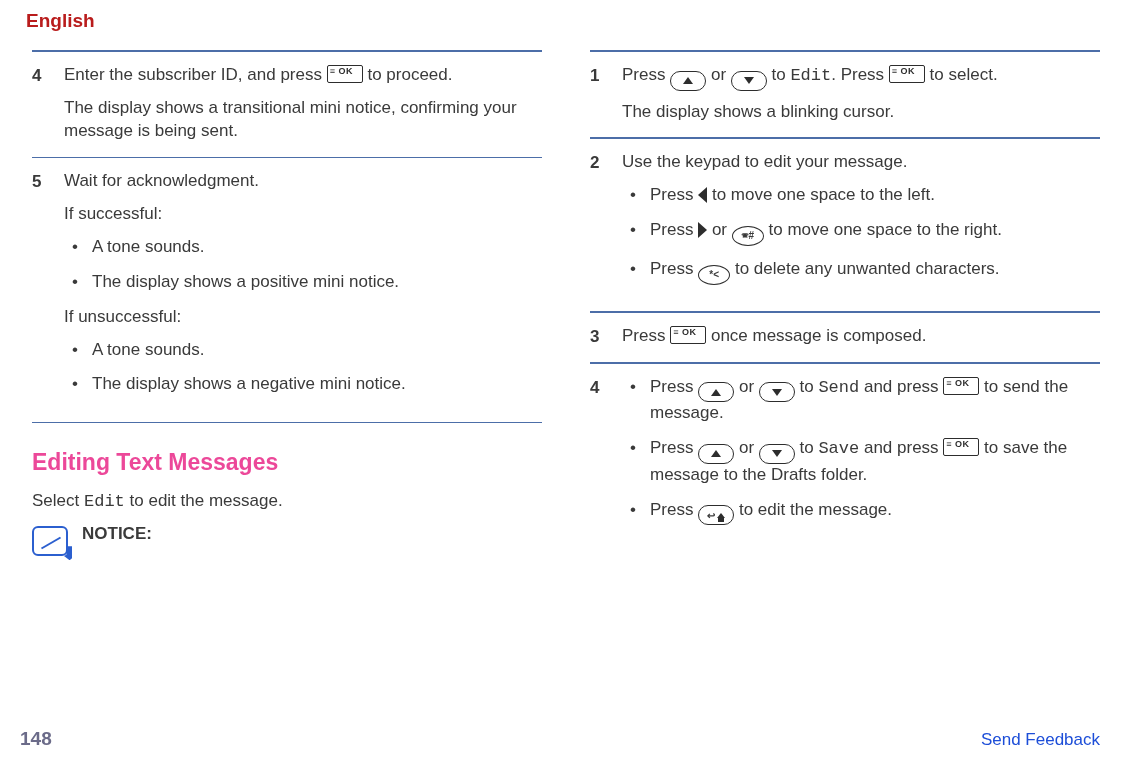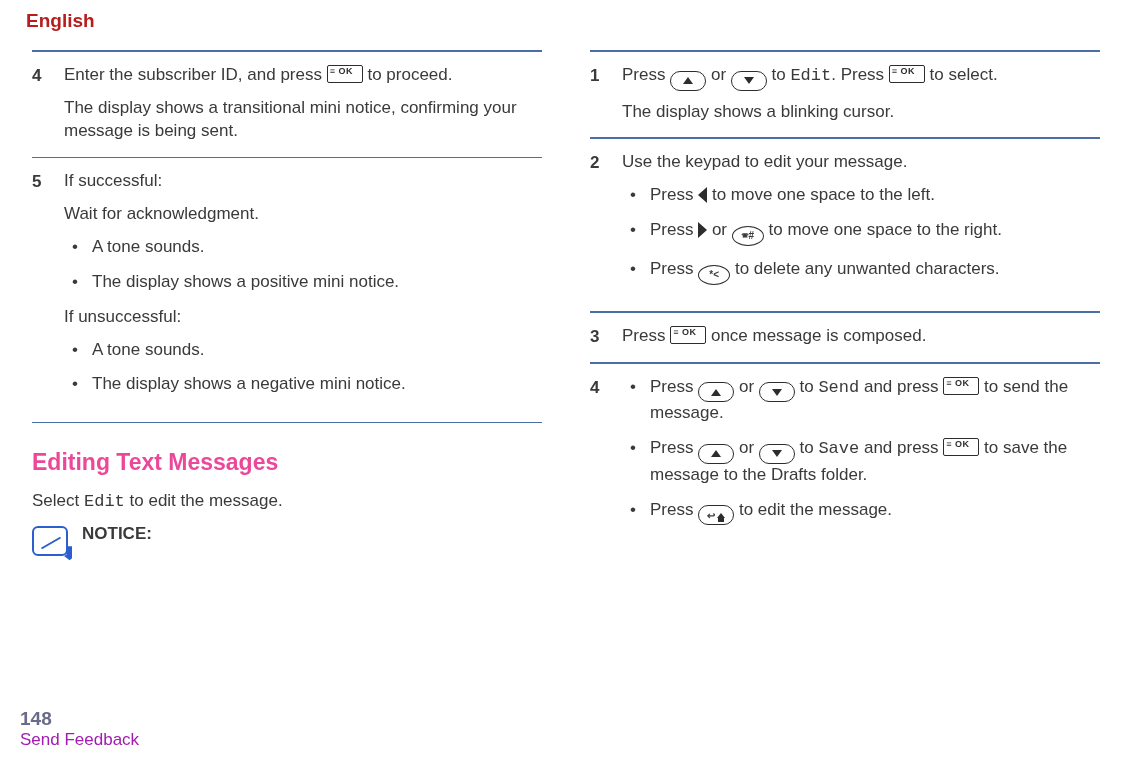--- a/index.html
+++ b/index.html
@@ -180,29 +180,28 @@
     width:6px;height:4px;
     background:#2d2d2d;
   }
   .footer {
     position: absolute;
     bottom: 12px;
     left: 20px; right: 32px;
     display: flex;
     justify-content: space-between;
     align-items: baseline;
-    flex-direction: column;
   }
   .page-number {
     font-weight: bold;
     color: #6b6b89;
     font-size: 19px;
   }
   .feedback-link {
-    color: #a21caf;
+    color: #1d4ed8;
     font-size: 17px;
   }
   .subintro { margin-bottom: 10px; line-height:1.35;}
 </style>
 </head>
 <body>
 
 <div class="page-header">English</div>
 
 <div class="columns">
@@ -217,22 +216,22 @@
           <span class="icon-ok"></span>
           <span> to proceed.</span>
         </p>
         <p>The display shows a transitional mini notice, confirming your message is being sent.</p>
       </div>
     </div>
     <hr class="hr-thin">
     <div class="step">
       <div class="step-num">5</div>
       <div class="step-body">
+        <p>Wait for acknowledgment.</p>
         <p>If successful:</p>
-        <p>Wait for acknowledgment.</p>
         <ul class="bullets">
           <li>A tone sounds.</li>
           <li>The display shows a positive mini notice.</li>
         </ul>
         <p>If unsuccessful:</p>
         <ul class="bullets">
           <li>A tone sounds.</li>
           <li>The display shows a negative mini notice.</li>
         </ul>
       </div>

